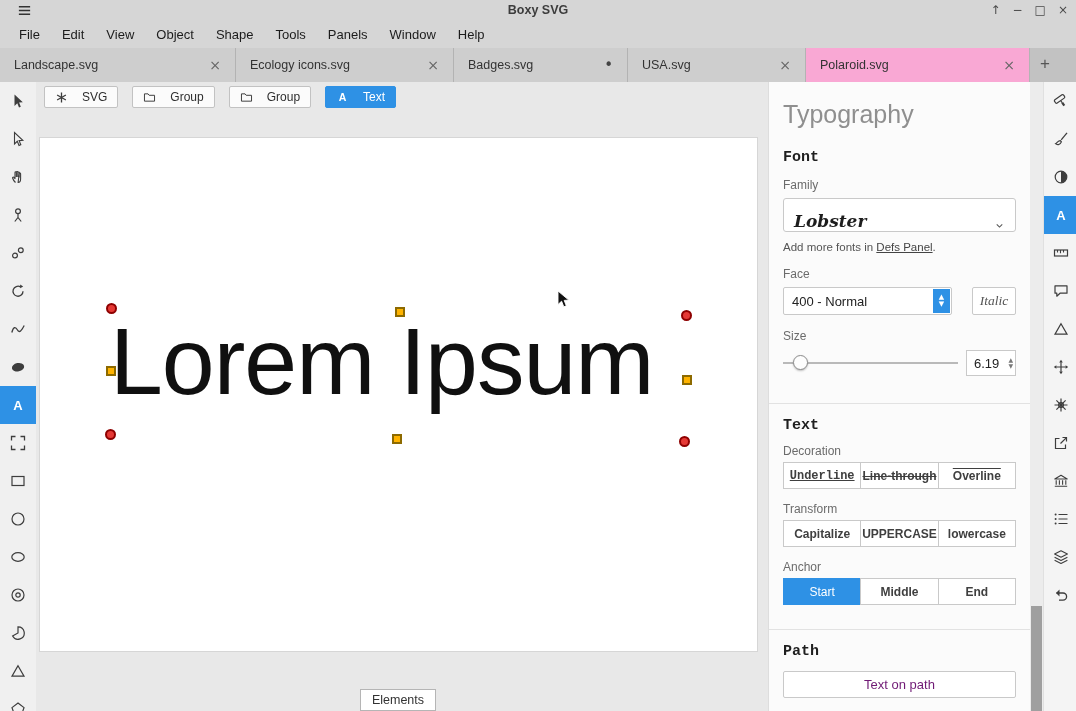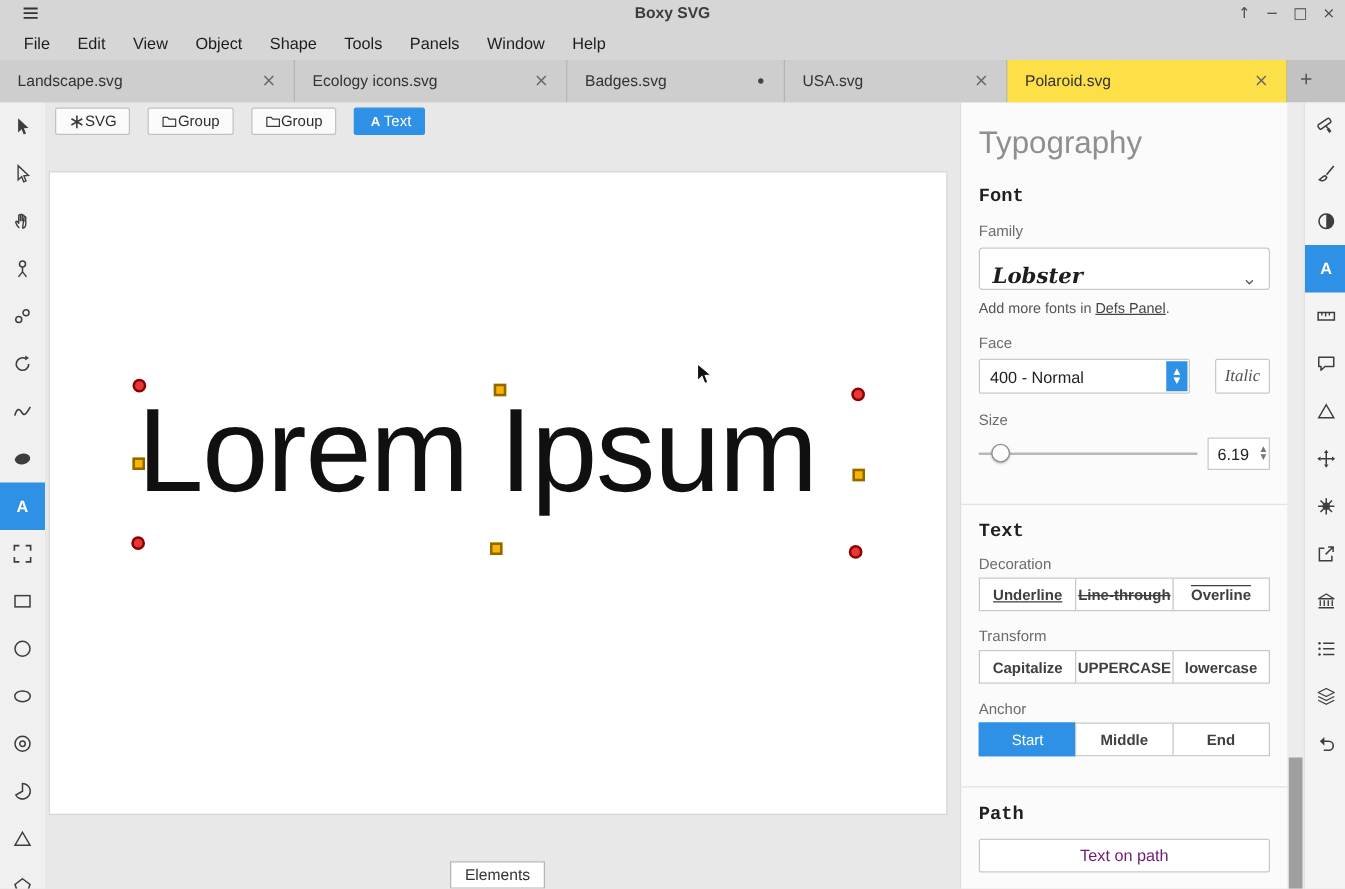--- a/index.html
+++ b/index.html
@@ -18,34 +18,34 @@
 
   
   .menubar { position:absolute; left:0; top:20px; width:1076px; height:28px; background:#d6d6d6;
              display:flex; align-items:center; padding-left:8px; }
   .menubar .mitem { padding:4px 11px; font-size:13px; color:#1c1c1c; border-radius:2px; }
 
   
   .tabbar { position:absolute; left:0; top:48px; width:1076px; height:34px; background:#c2c2c2; display:flex; }
   .tab { height:34px; background:#cecece; border-right:1px solid #b3b3b3; display:flex; align-items:center;
          justify-content:space-between; padding:0 12px 0 14px; font-size:12.5px; color:#333; }
-  .tab.active { background:#fde047; }
+  .tab.active { background:#f9a8d4; }
   .tab .tclose { color:#666; font-size:14px; font-family:"DejaVu Sans",sans-serif; padding:0 2px; }
   .tab .tclose.dot { font-size:15px; color:#444; }
   .newtab { width:30px; text-align:center; line-height:32px; font-size:17px; color:#555; }
 
   
   .left-toolbar { position:absolute; left:0; top:82px; width:36px; height:629px; background:#f0f0f0; overflow:hidden; }
   .tool { width:36px; height:38px; display:flex; align-items:center; justify-content:center; color:#3d3d3d; }
   .tool.active { background:var(--accent); color:#fff; }
 
   
   .canvas-area { position:absolute; left:36px; top:82px; width:732px; height:629px; background:#e8e8e8; overflow:hidden; }
   .breadcrumb { position:absolute; left:8px; top:4px; display:flex; gap:14px; }
-  .chip { height:22px; display:flex; align-items:center; gap:0; padding:0 10px; background:#fbfbfb;
+  .chip { height:22px; display:flex; align-items:center; gap:14px; padding:0 10px; background:#fbfbfb;
           border:1px solid #c2c2c2; border-radius:2px; font-size:12px; color:#2e2e2e; }
   .chip .icon { color:#3d3d3d; }
   .chip.active { background:var(--accent); border-color:var(--accent); color:#fff; }
   .chip.active .icon { color:#fff; }
   .page { position:absolute; left:4px; top:56px; width:717px; height:513px; background:#ffffff;
           box-shadow:0 0 0 1px #d6d6d6; }
   .lorem { position:absolute; left:70px; top:176px; font-size:95px; line-height:1; letter-spacing:-1px;
            color:#101010; white-space:nowrap; font-family:"Liberation Sans",sans-serif; }
   .handle { position:absolute; }
   .h-red { width:11px; height:11px; border-radius:50%; background:#e53935; border:2px solid #8e0000; }
@@ -86,21 +86,21 @@
   .size-input .spin { position:absolute; right:2px; top:0; bottom:0; display:flex; flex-direction:column;
                       justify-content:center; color:#777; }
   .size-input .spin span { font-size:6px; line-height:6px; font-family:"DejaVu Sans",sans-serif; }
   .divider { height:1px; background:#e2e2e2; margin:26px -14px 0; }
   .divider.d2 { margin-top:24px; }
   .btngroup { margin-top:4px; display:flex; }
   .gbtn { flex:1; height:27px; background:#fff; border:1px solid #c9c9c9; margin-left:-1px;
           display:flex; align-items:center; justify-content:center; font-size:12px; font-weight:bold; color:#3f3f3f; }
   .gbtn:first-child { margin-left:0; }
   .gbtn.active { background:var(--accent); border-color:var(--accent); color:#fff; font-weight:normal; }
-  .dec-u { text-decoration:underline; }
+  .dec-u { text-decoration:underline;font-family:Liberation Mono, monospace; }
   .dec-lt { text-decoration:line-through; }
   .dec-ov { text-decoration:overline; }
   .path-btn { margin-top:11px; height:27px; border:1px solid #c9c9c9; border-radius:2px; background:#fff;
               display:flex; align-items:center; justify-content:center; font-size:13px; color:#701a75; }
 
   
   .scrollbar { position:absolute; left:1030px; top:82px; width:13px; height:629px; background:#ececec; }
   .scroll-thumb { position:absolute; left:1px; right:1px; top:524px; bottom:0; background:#9f9f9f; }
   .right-toolbar { position:absolute; left:1043px; top:82px; width:33px; height:629px; background:#f4f4f4;
                    border-left:1px solid #e0e0e0; }

